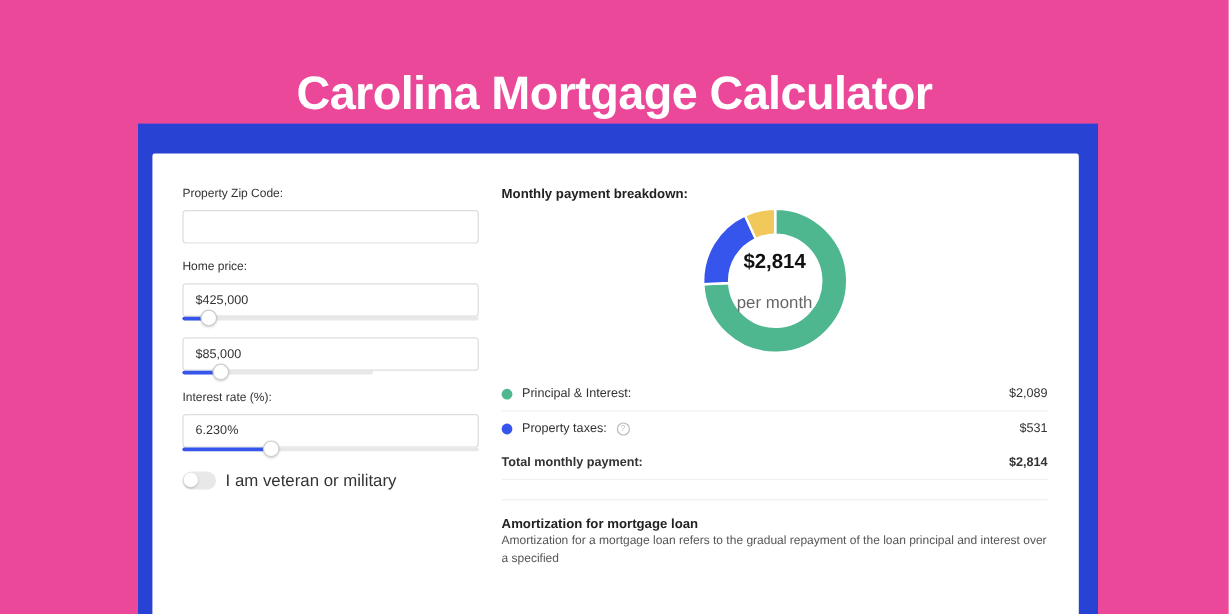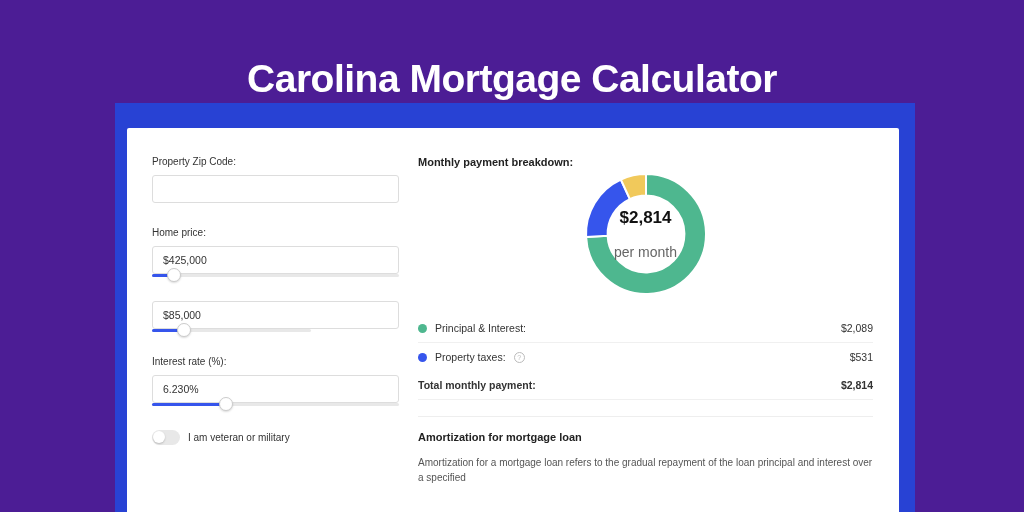--- a/index.html
+++ b/index.html
@@ -1,54 +1,54 @@
 <!DOCTYPE html>
 <html><head>
 <meta charset="utf-8">
 <style>
 *{box-sizing:border-box;margin:0;padding:0}
 html,body{width:1024px;height:512px;overflow:hidden;font-family:-apple-system,BlinkMacSystemFont,'Segoe UI',Arial,sans-serif}
-.stage{width:1024px;height:512px;background:#4c1d95;position:relative}
+.stage{width:1024px;height:512px;background:#ec4899;position:relative}
 .title{color:#fff;font-size:39px;font-weight:700;text-align:center;padding-top:57px;letter-spacing:-0.5px}
 .card-shadow{position:absolute;left:115px;top:103px;width:800px;height:420px;background:#2842d4}
 .card{position:absolute;left:127px;top:128px;width:772px;height:400px;background:#fff;border-radius:2px}
 .left{position:absolute;left:25px;top:28px;width:247px}
 .lbl{font-size:10px;color:#333;margin-bottom:8px;display:block}
 .inp{width:100%;height:28px;border:1px solid #ddd;border-radius:3px;padding:12px 10px;font-size:10.5px;color:#333;background:#fff}
-.field{margin-bottom:24px}
+.field{margin-bottom:14px}
 .track{position:relative;height:3px;background:#e8e8e8;margin-top:0;border-radius:2px}
 .fill{position:absolute;height:3px;background:#3655ec;left:0;top:0;border-radius:2px}
 .thumb{position:absolute;width:14px;height:14px;background:#fff;border:1px solid #ccc;border-radius:50%;top:-6px;margin-left:-7px;box-shadow:0 1px 2px rgba(0,0,0,0.15)}
 .row2{display:flex;gap:24px}
 .row2 .inp:first-child{flex:0 0 159px}
 .row2 .inp:last-child{flex:1}
 .periods{display:flex;gap:0}
 .pbtn{width:32px;height:21px;font-size:10.5px;color:#333;background:#fff;border:none;cursor:pointer;border-radius:3px;display:flex;align-items:center;justify-content:center;font-weight:600}
 .pbtn.active{background:#d4dcff;color:#3655ec}
 .toggle-row{display:flex;align-items:center;gap:8px;margin-top:16px}
 .toggle{width:28px;height:15px;background:#e8e8e8;border-radius:8px;position:relative;cursor:pointer}
 .toggle-knob{width:12px;height:12px;background:#fff;border-radius:50%;position:absolute;left:1px;top:1px;box-shadow:0 1px 2px rgba(0,0,0,0.2)}
-.toggle-lbl{font-size:10px;color:#333}
+.toggle-lbl{font-size:14px;color:#333}
 .right{position:absolute;left:291px;top:28px;width:455px}
 .sec-title{font-size:11px;font-weight:700;color:#222;margin-bottom:4px}
 .donut-wrap{display:flex;justify-content:center;margin-bottom:18px}
 .donut{position:relative;width:124px;height:124px}
 .donut-center{position:absolute;left:0;top:0;width:100%;height:100%;display:flex;flex-direction:column;align-items:center;justify-content:center}
 .donut-val{font-size:17px;font-weight:700;color:#111}
 .donut-sub{font-size:14px;color:#666;margin-top:16px}
 .leg{display:flex;align-items:center;justify-content:space-between;padding:8px 0;border-bottom:1px solid #f0f0f0}
 .leg:last-of-type{border-bottom:none}
 .leg-l{display:flex;align-items:center;gap:8px}
 .dot{width:9px;height:9px;border-radius:50%}
 .leg-name{font-size:10.5px;color:#333}
 .leg-val{font-size:10.5px;color:#333}
 .leg.total .leg-name,.leg.total .leg-val{font-weight:700}
 .help{width:11px;height:11px;border-radius:50%;border:1px solid #bbb;color:#bbb;font-size:7px;display:inline-flex;align-items:center;justify-content:center;cursor:pointer}
 .amort{margin-top:16px;padding-top:14px;border-top:1px solid #eee}
-.amort-title{font-size:11px;font-weight:700;color:#222;margin-bottom:12px}
+.amort-title{font-size:11px;font-weight:700;color:#222;margin-bottom:0}
 .amort-text{font-size:10px;color:#555;line-height:1.5}
 </style>
 </head>
 <body>
 
 <div class="stage">
   <h1 class="title">Carolina Mortgage Calculator</h1>
   <div class="card-shadow"></div>
   <div class="card">
 

